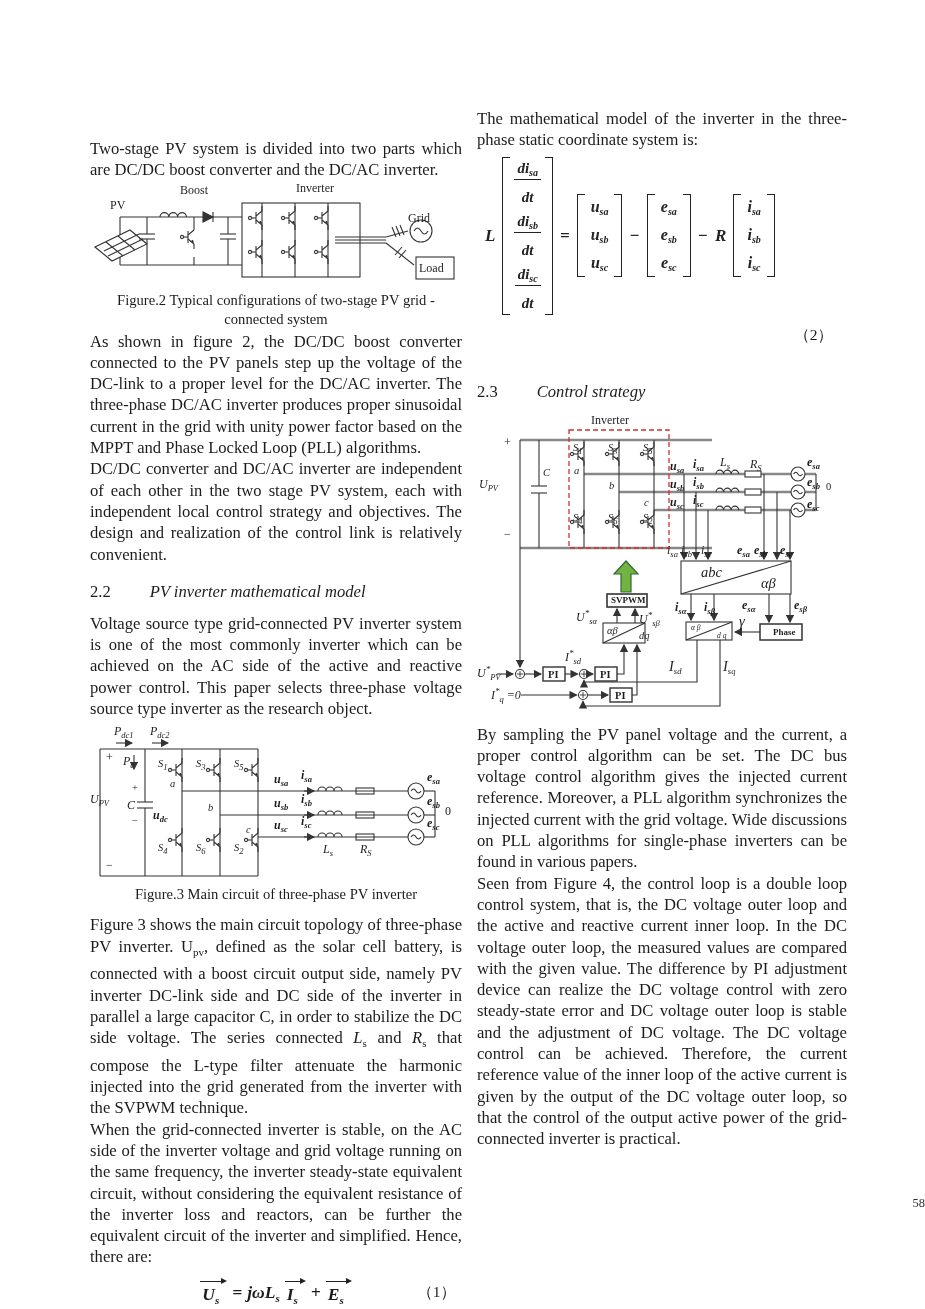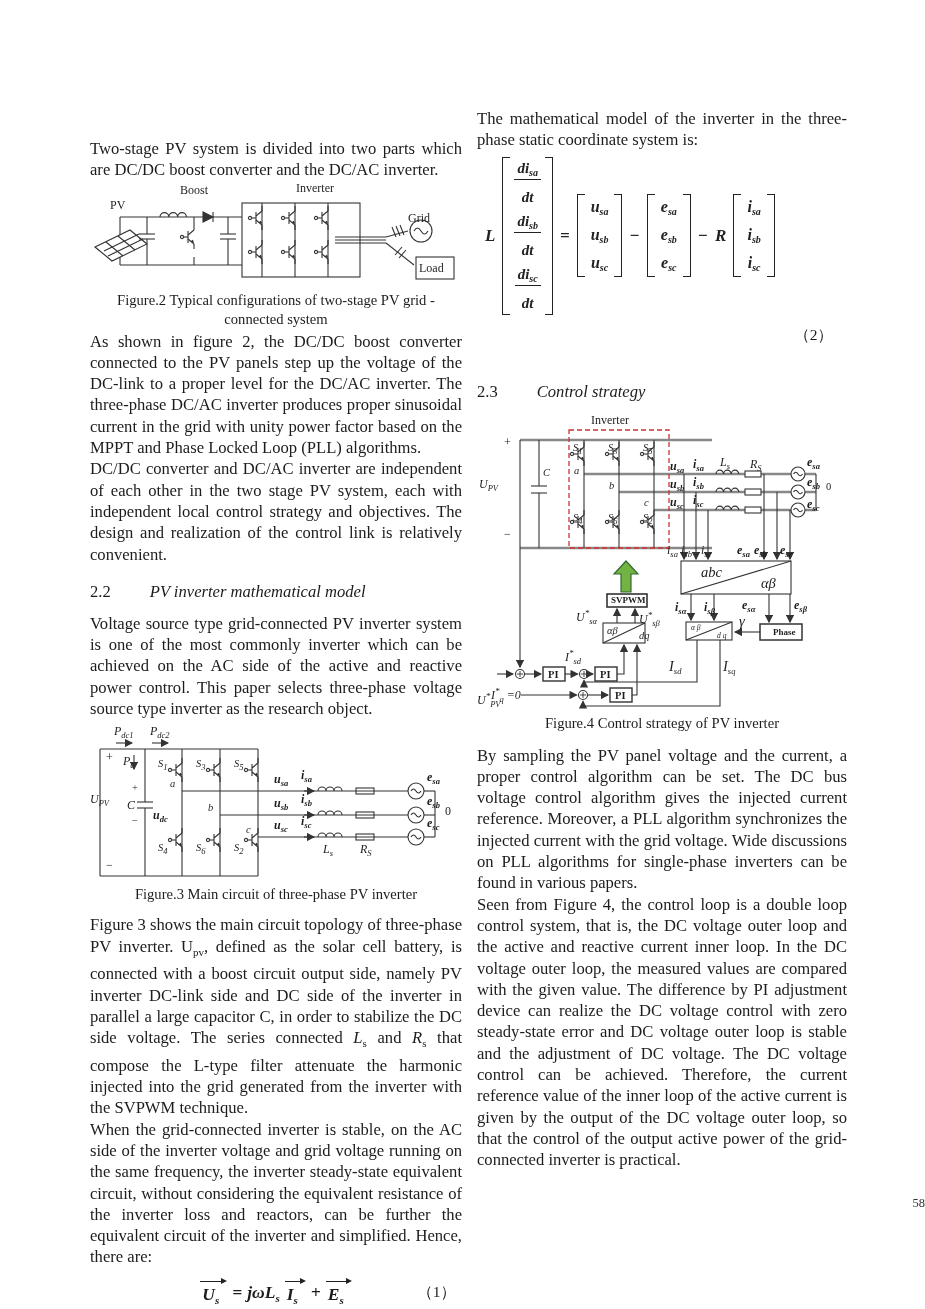--- a/index.html
+++ b/index.html
@@ -492,28 +492,27 @@
         <span class="fig-lbl bold" style="left: 227px; top: 185px;"><span>i</span><sub>sβ</sub></span>
         <span class="fig-lbl bold" style="left: 265px; top: 183px;"><span>e</span><sub>sα</sub></span>
         <span class="fig-lbl bold" style="left: 317px; top: 183px;"><span>e</span><sub>sβ</sub></span>
         <span class="fig-lbl big" style="left: 262px; top: 198px;"><span>γ</span></span>
         <span class="fig-lbl sm" style="left: 130px; top: 210px;"><span>αβ</span></span>
         <span class="fig-lbl sm" style="left: 150px; top: 215px; margin-left: 12px;"><span>dq</span></span>
         <span class="fig-lbl tiny" style="left: 214px; top: 208px;"><span>α β</span></span>
         <span class="fig-lbl tiny" style="left: 240px; top: 216px;"><span>d q</span></span>
         <span class="fig-lbl boldlbl" style="left: 296px; top: 212px;"><span>Phase</span></span>
         <span class="fig-lbl" style="left: 88px; top: 233px;"><span>I</span><sup>*</sup><sub>sd</sub></span>
-        <span class="fig-lbl" style="left: 0px; top: 249px; margin-top: 27px;"><span>U</span><sup>*</sup><sub>PV</sub></span>
+        <span class="fig-lbl" style="left: 0px; top: 249px;"><span>U</span><sup>*</sup><sub>PV</sub></span>
         <span class="fig-lbl big" style="left: 192px; top: 243px;"><span>I</span><sub>sd</sub></span>
         <span class="fig-lbl big" style="left: 246px; top: 243px;"><span>I</span><sub>sq</sub></span>
         <span class="fig-lbl" style="left: 14px; top: 271px;"><span>I</span><sup>*</sup><sub>q</sub><span> =0</span></span>
         <span class="fig-lbl pi" style="left: 71px; top: 254px;"><span>PI</span></span>
         <span class="fig-lbl pi" style="left: 123px; top: 254px;"><span>PI</span></span>
         <span class="fig-lbl pi" style="left: 138px; top: 275px;"><span>PI</span></span>
       </div>
-    <div class="caption">Figure.4 Control strategy of PV inverter</div>
 
     <p class="para" style="margin-top:12px;">By sampling the PV panel voltage and the current, a proper control algorithm can be set. The DC bus voltage control algorithm gives the injected current reference. Moreover, a PLL algorithm synchronizes the injected current with the grid voltage. Wide discussions on PLL algorithms for single-phase inverters can be found in various papers.</p>
     <p class="para">Seen from Figure 4, the control loop is a double loop control system, that is, the DC voltage outer loop and the active and reactive current inner loop. In the DC voltage outer loop, the measured values are compared with the given value. The difference by PI adjustment device can realize the DC voltage control with zero steady-state error and DC voltage outer loop is stable and the adjustment of DC voltage. The DC voltage control can be achieved. Therefore, the current reference value of the inner loop of the active current is given by the output of the DC voltage outer loop, so that the control of the output active power of the grid-connected inverter is practical.</p>
   </div>
 
   <div class="pageno">58</div>
 </div>
 
 </body></html>

